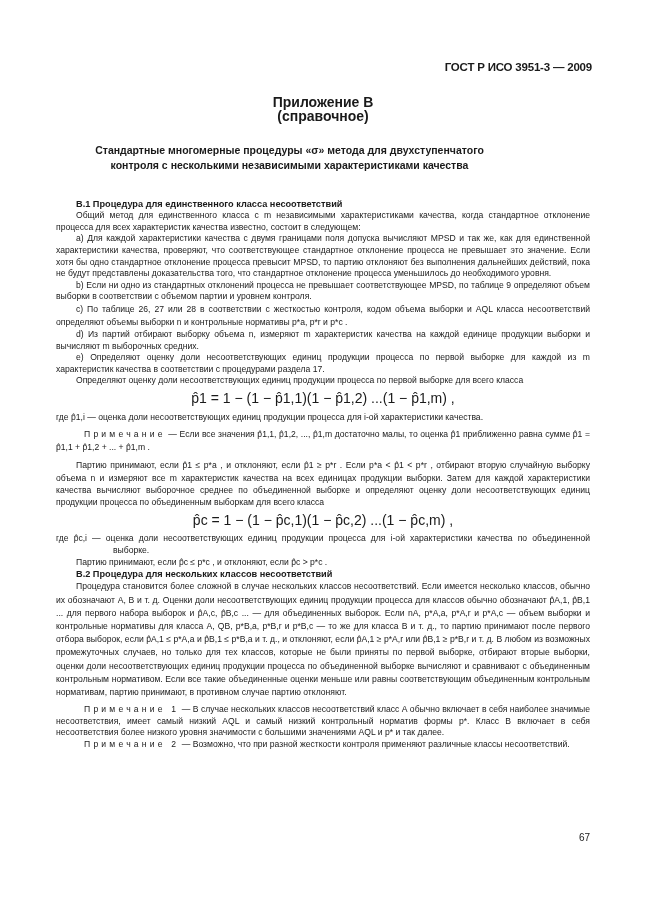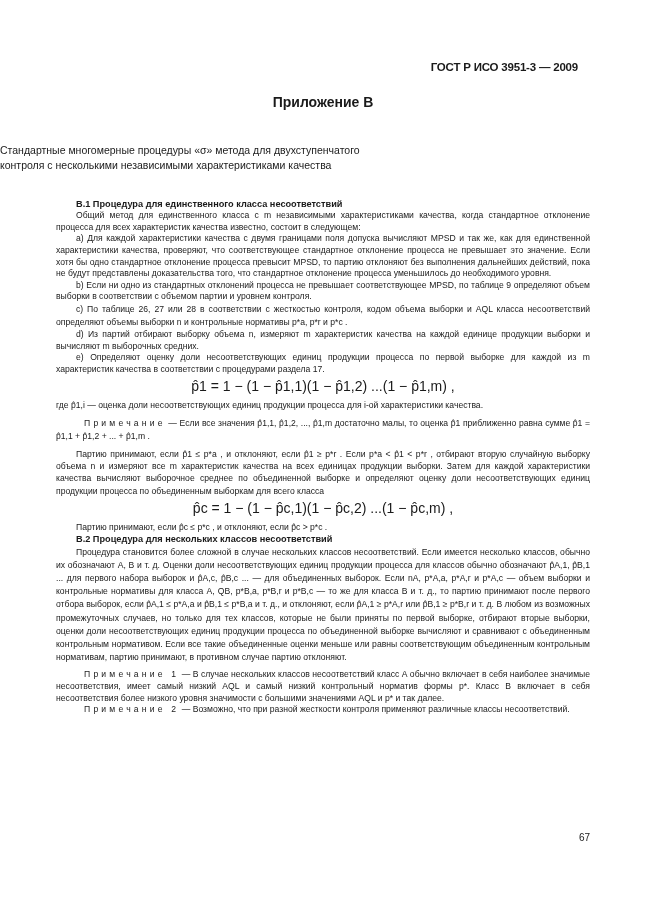--- a/index.html
+++ b/index.html
@@ -1,63 +1,66 @@
 <!DOCTYPE html>
 <html><head>
   <meta charset="utf-8">
   <style>
     html, body { margin: 0; padding: 0; background: #ffffff; }
     body { width: 646px; height: 913px; position: relative; overflow: hidden;
       font-family: "Liberation Sans", sans-serif; color: #1a1a1a; }
-    .header { position: absolute; top: 61px; right: 68px; font-size: 11.5px; font-weight: bold; letter-spacing: -0.2px; }
+    .header { position: absolute; top: 61px; right: 54px; font-size: 11.5px; font-weight: bold; letter-spacing: -0.2px; }
     .annex { position: absolute; top: 95px; left: 0; width: 646px; text-align: center; font-size: 14px; font-weight: bold; line-height: 14px; }
-    .title { position: absolute; top: 143px; left: 0; width: 579px; text-align: left; font-size: 10.5px; font-weight: normal; line-height: 15px; }
+    .title { position: absolute; top: 143px; left: 0; width: 579px; text-align: center; font-size: 10.5px; font-weight: bold; line-height: 15px; }
     .body { position: absolute; top: 178px; left: 56px; width: 534px; font-size: 8.6px; line-height: 11.6px; text-align: justify; margin-top: 20px; }
     .p { margin: 0; text-indent: 20px; }
     .p.noind { text-indent: 0; }
     .h { font-weight: bold; font-size: 9.2px; margin: 0; padding-left: 20px; line-height: 12.2px; }
     .formula { text-align: center; margin: 6px 0 7px 0; font-style: normal; font-size: 14px; }
     .note { text-indent: 20px; margin: 0; }
     .spaced { letter-spacing: 3.2px; padding-left: 8px; }
     .gap { height: 5px; }
     .hanging { padding-left: 57px; text-indent: -57px; }
     .pageno { position: absolute; top: 832px; right: 56px; font-size: 10px; padding-left: 28px; }
   </style>
 </head>
 <body>
 
 <div class="header">ГОСТ Р ИСО 3951-3 — 2009</div>
 
 <div class="annex">
   <div>Приложение В</div>
+  <div>(справочное)</div>
 </div>
 
 <div class="title">
   <div>Стандартные многомерные процедуры «σ» метода для двухступенчатого</div>
   <div>контроля с несколькими независимыми характеристиками качества</div>
 </div>
 
 <div class="body">
   <p class="h">В.1 Процедура для единственного класса несоответствий</p>
   <p class="p">Общий метод для единственного класса с m независимыми характеристиками качества, когда стандартное отклонение процесса для всех характеристик качества известно, состоит в следующем:</p>
   <p class="p">а) Для каждой характеристики качества с двумя границами поля допуска вычисляют MPSD и так же, как для единственной характеристики качества, проверяют, что соответствующее стандартное отклонение процесса не превышает это значение. Если хотя бы одно стандартное отклонение процесса превысит MPSD, то партию отклоняют без выполнения дальнейших действий, пока не будут представлены доказательства того, что стандартное отклонение процесса уменьшилось до необходимого уровня.</p>
   <p class="p">b) Если ни одно из стандартных отклонений процесса не превышает соответствующее MPSD, по таблице 9 определяют объем выборки в соответствии с объемом партии и уровнем контроля.</p>
   <p class="p" style="line-height:13px">c) По таблице 26, 27 или 28 в соответствии с жесткостью контроля, кодом объема выборки и AQL класса несоответствий определяют объемы выборки n и контрольные нормативы p*a, p*r и p*c .</p>
   <p class="p">d) Из партий отбирают выборку объема n, измеряют m характеристик качества на каждой единице продукции выборки и вычисляют m выборочных средних.</p>
   <p class="p">e) Определяют оценку доли несоответствующих единиц продукции процесса по первой выборке для каждой из m характеристик качества в соответствии с процедурами раздела 17.</p>
+  <p class="p">Определяют оценку доли несоответствующих единиц продукции процесса по первой выборке для всего класса</p>
   <div class="formula">p̂1 = 1 − (1 − p̂1,1)(1 − p̂1,2) ...(1 − p̂1,m) ,</div>
   <p class="p noind">где p̂1,i — оценка доли несоответствующих единиц продукции процесса для i-ой характеристики качества.</p>
   <div class="gap"></div>
   <p class="note" style="line-height:13px">
     <span class="spaced">Примечание</span>
     <span>— Если все значения p̂1,1, p̂1,2, ..., p̂1,m достаточно малы, то оценка p̂1 приближенно равна сумме p̂1 = p̂1,1 + p̂1,2 + ... + p̂1,m .</span>
   </p>
   <div class="gap"></div>
   <p class="p" style="line-height:12.4px">Партию принимают, если p̂1 ≤ p*a , и отклоняют, если p̂1 ≥ p*r . Если p*a &lt; p̂1 &lt; p*r , отбирают вторую случайную выборку объема n и измеряют все m характеристик качества на всех единицах продукции выборки. Затем для каждой характеристики качества вычисляют выборочное среднее по объединенной выборке и определяют оценку доли несоответствующих единиц продукции процесса по объединенным выборкам для всего класса</p>
   <div class="formula">p̂c = 1 − (1 − p̂c,1)(1 − p̂c,2) ...(1 − p̂c,m) ,</div>
+  <p class="p hanging">где p̂c,i — оценка доли несоответствующих единиц продукции процесса для i-ой характеристики качества по объединенной выборке.</p>
   <p class="p">Партию принимают, если p̂c ≤ p*c , и отклоняют, если p̂c &gt; p*c .</p>
 
   <p class="h">В.2 Процедура для нескольких классов несоответствий</p>
   <p class="p" style="line-height:13.2px">Процедура становится более сложной в случае нескольких классов несоответствий. Если имеется несколько классов, обычно их обозначают А, В и т. д. Оценки доли несоответствующих единиц продукции процесса для классов обычно обозначают p̂A,1, p̂B,1 ... для первого набора выборок и p̂A,c, p̂B,c ... — для объединенных выборок. Если nA, p*A,a, p*A,r и p*A,c — объем выборки и контрольные нормативы для класса А, QB, p*B,a, p*B,r и p*B,c — то же для класса В и т. д., то партию принимают после первого отбора выборок, если p̂A,1 ≤ p*A,a и p̂B,1 ≤ p*B,a и т. д., и отклоняют, если p̂A,1 ≥ p*A,r или p̂B,1 ≥ p*B,r и т. д. В любом из возможных промежуточных случаев, но только для тех классов, которые не были приняты по первой выборке, отбирают вторые выборки, оценки доли несоответствующих единиц продукции процесса по объединенной выборке вычисляют и сравнивают с объединенным контрольным нормативом. Если все такие объединенные оценки меньше или равны соответствующим объединенным контрольным нормативам, партию принимают, в противном случае партию отклоняют.</p>
   <div class="gap"></div>
   <p class="note">
     <span class="spaced">Примечание 1</span>
     <span>— В случае нескольких классов несоответствий класс А обычно включает в себя наиболее значимые несоответствия, имеет самый низкий AQL и самый низкий контрольный норматив формы p*. Класс В включает в себя несоответствия более низкого уровня значимости с большими значениями AQL и p* и так далее.</span>
   </p>
   <p class="note">

